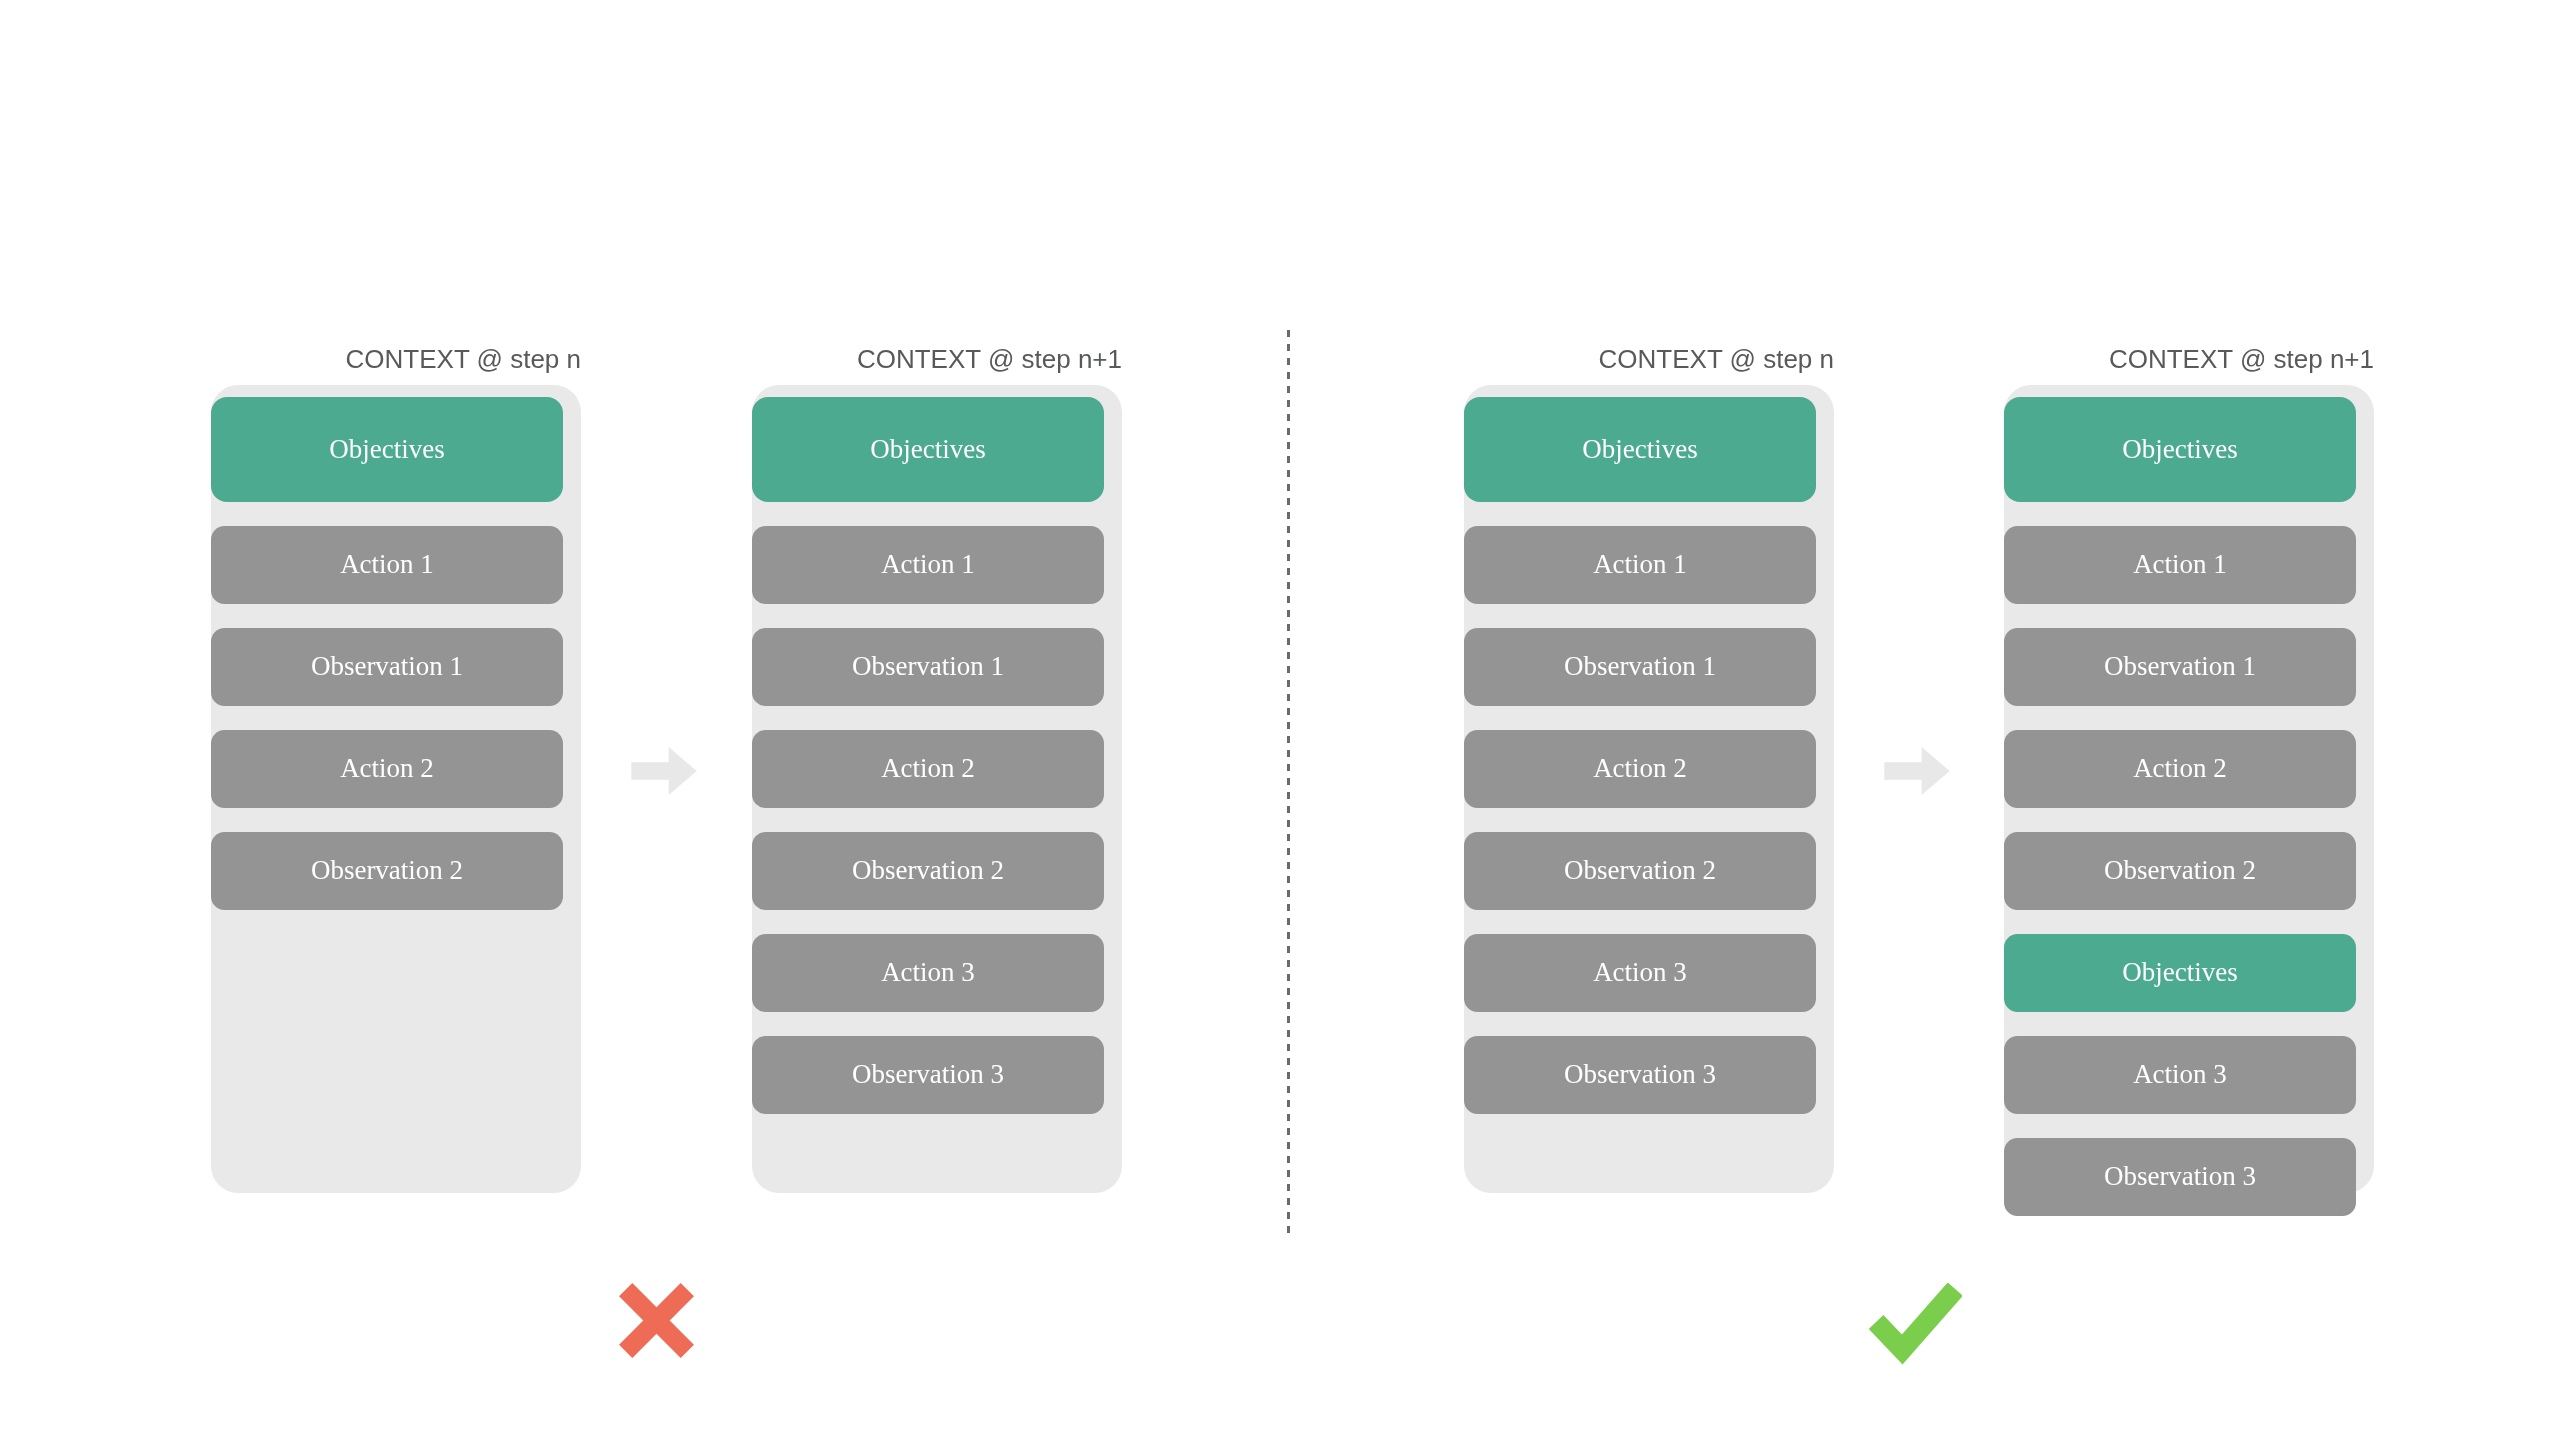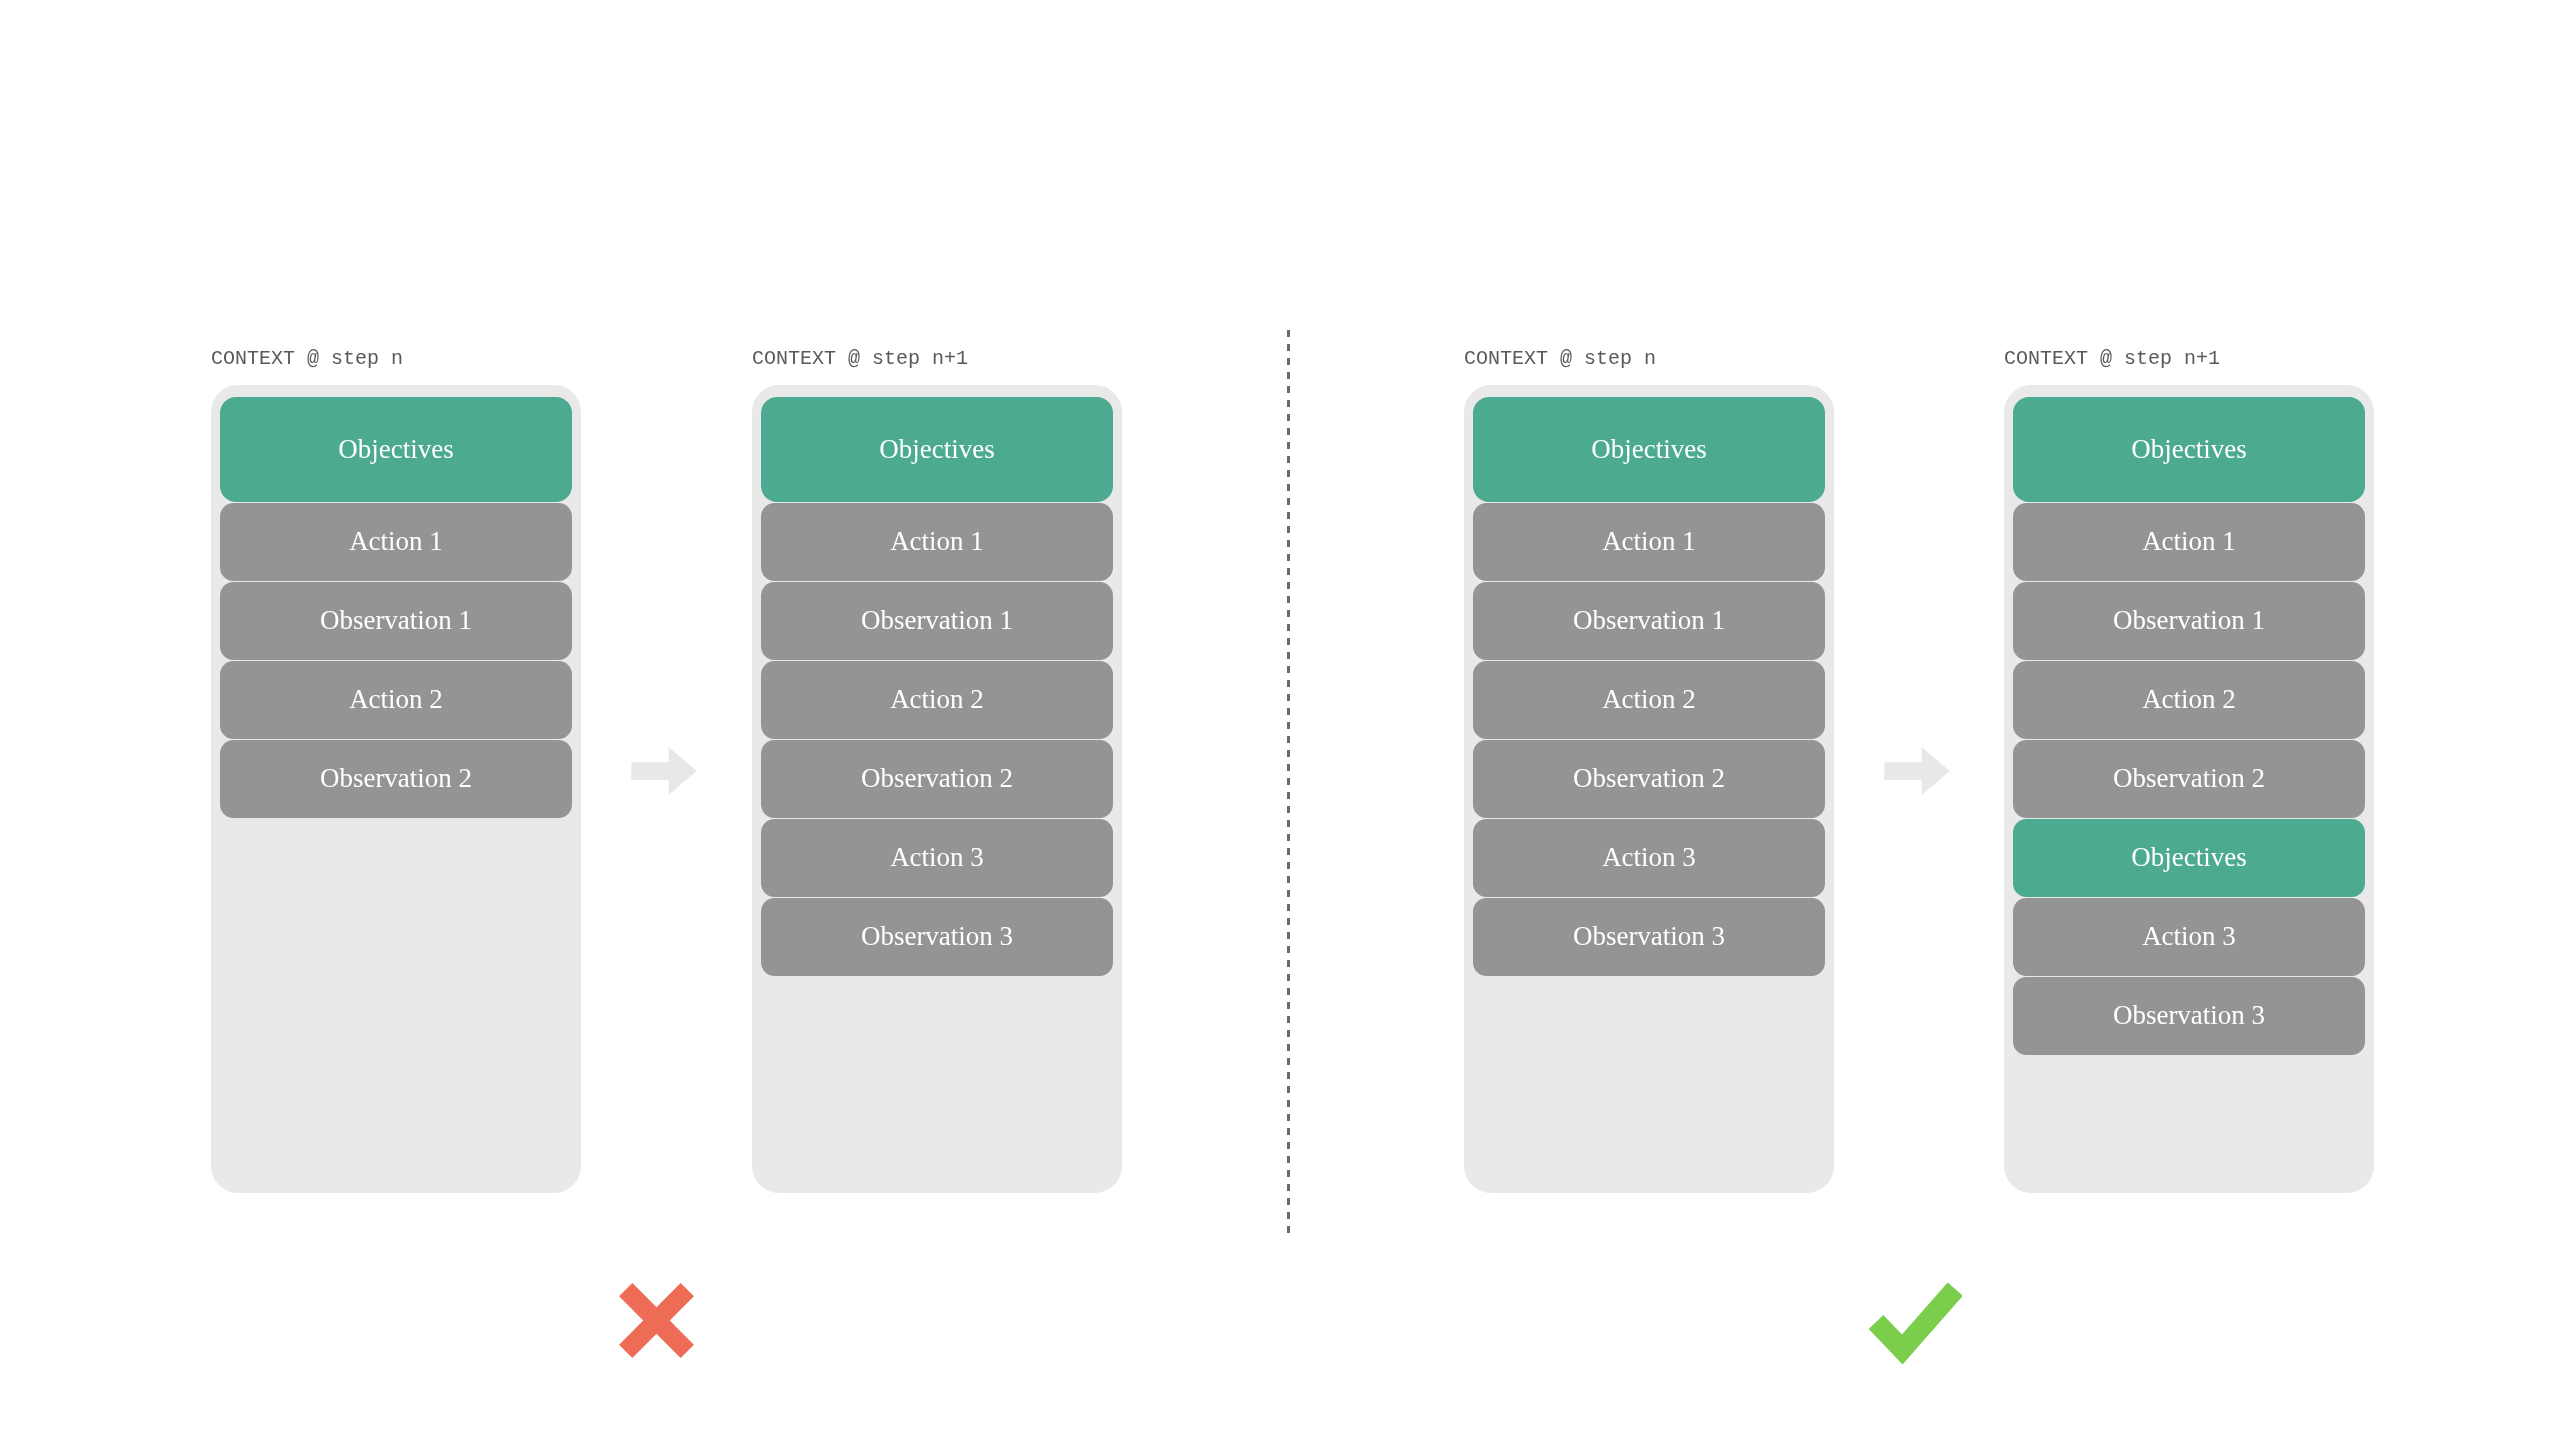--- a/index.html
+++ b/index.html
@@ -23,39 +23,39 @@
     color: var(--title-text, #0a0a0a);
     line-height: 1.1;
   }
   .column {
     position: absolute;
     top: 342px;
     width: 370px;
   }
   .col-header {
     width: 100%;
-    text-align: left;
-    font-family: Liberation Mono, monospace;
-    font-size: 20px;
+    text-align: right;
+    font-family: Liberation Sans, sans-serif;
+    font-size: 26px;
     color: var(--header-text, #58595b);
     height: 34px;
     line-height: 34px;
   }
   .col-body {
     margin-top: 9.4px;
     width: 370px;
     height: 808px;
     background: var(--container-bg, #e9e9e9);
     border-radius: 27px;
     box-sizing: border-box;
     padding-top: 11.4px;
     display: flex;
     flex-direction: column;
-    gap: 1px;
-    align-items: center;
+    gap: 24px;
+    align-items: flex-start;
   }
   .block {
     width: 352px;
     height: 78px;
     border-radius: 13.4px;
     color: var(--block-text, #ffffff);
     font-family: "Liberation Serif", serif;
     font-size: 27px;
     display: flex;
     align-items: center;

